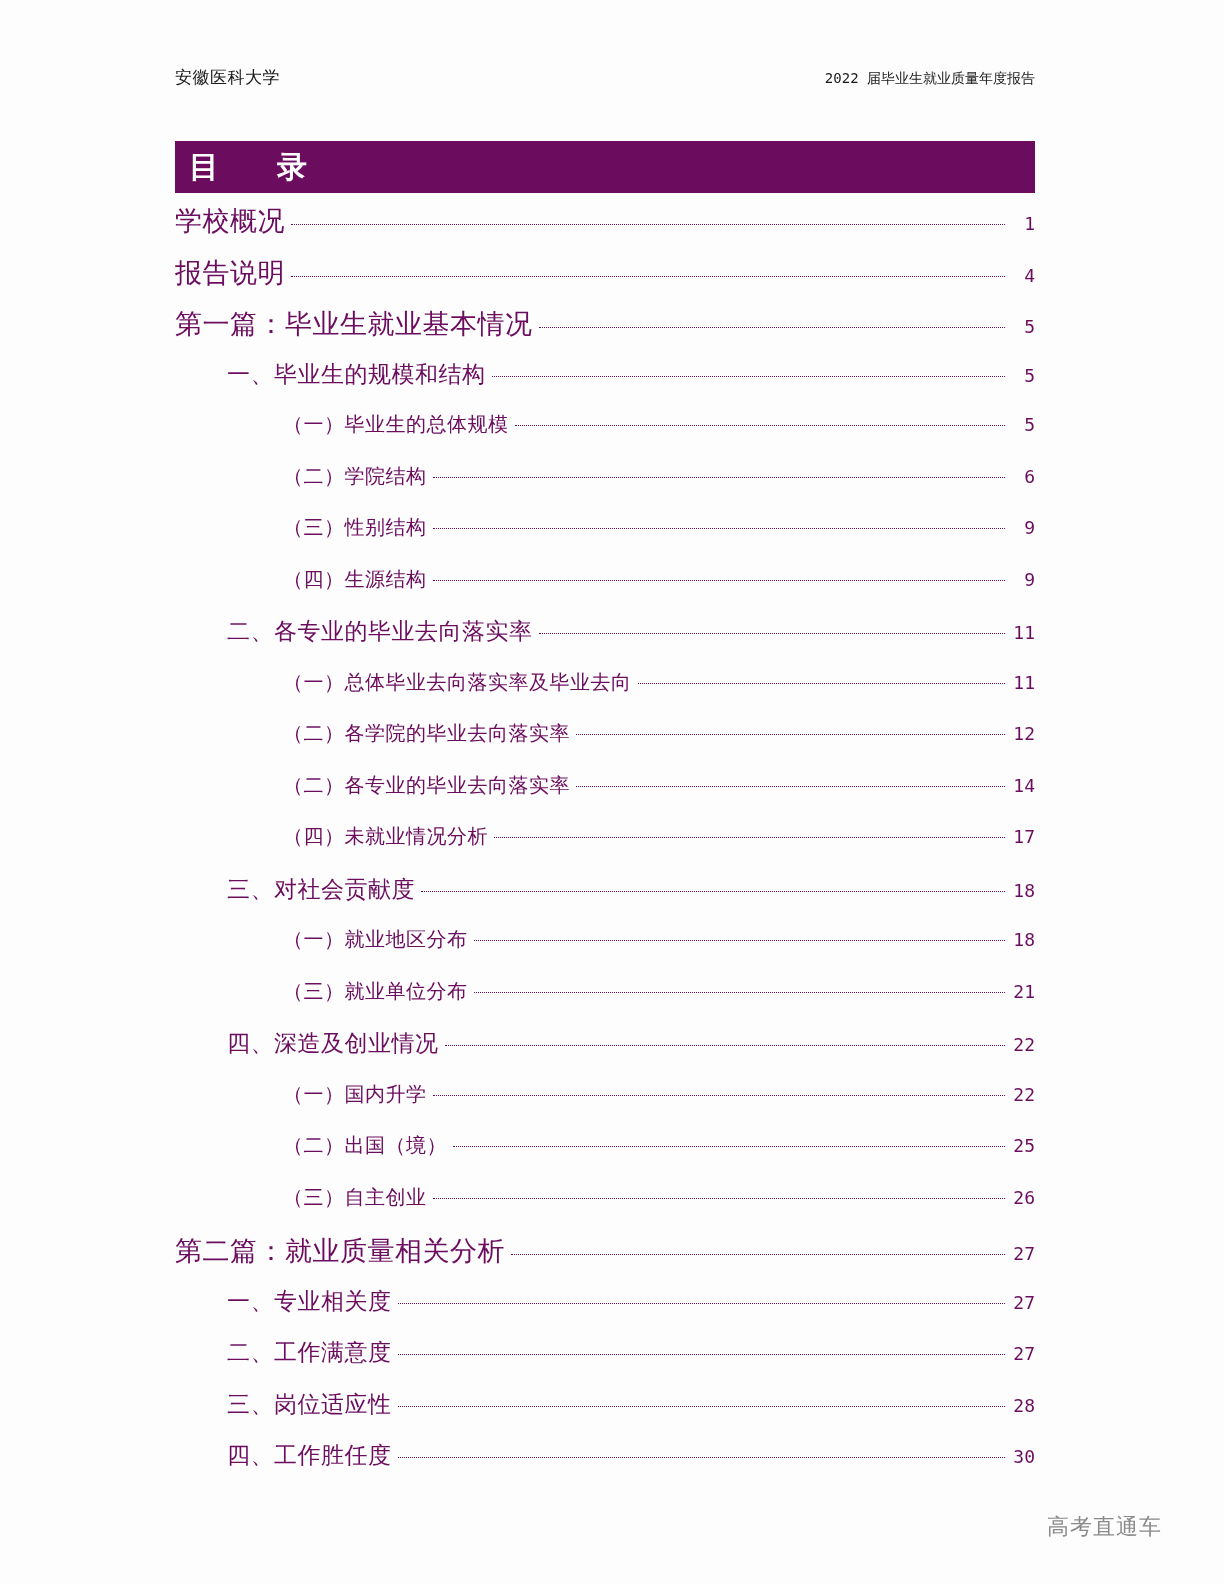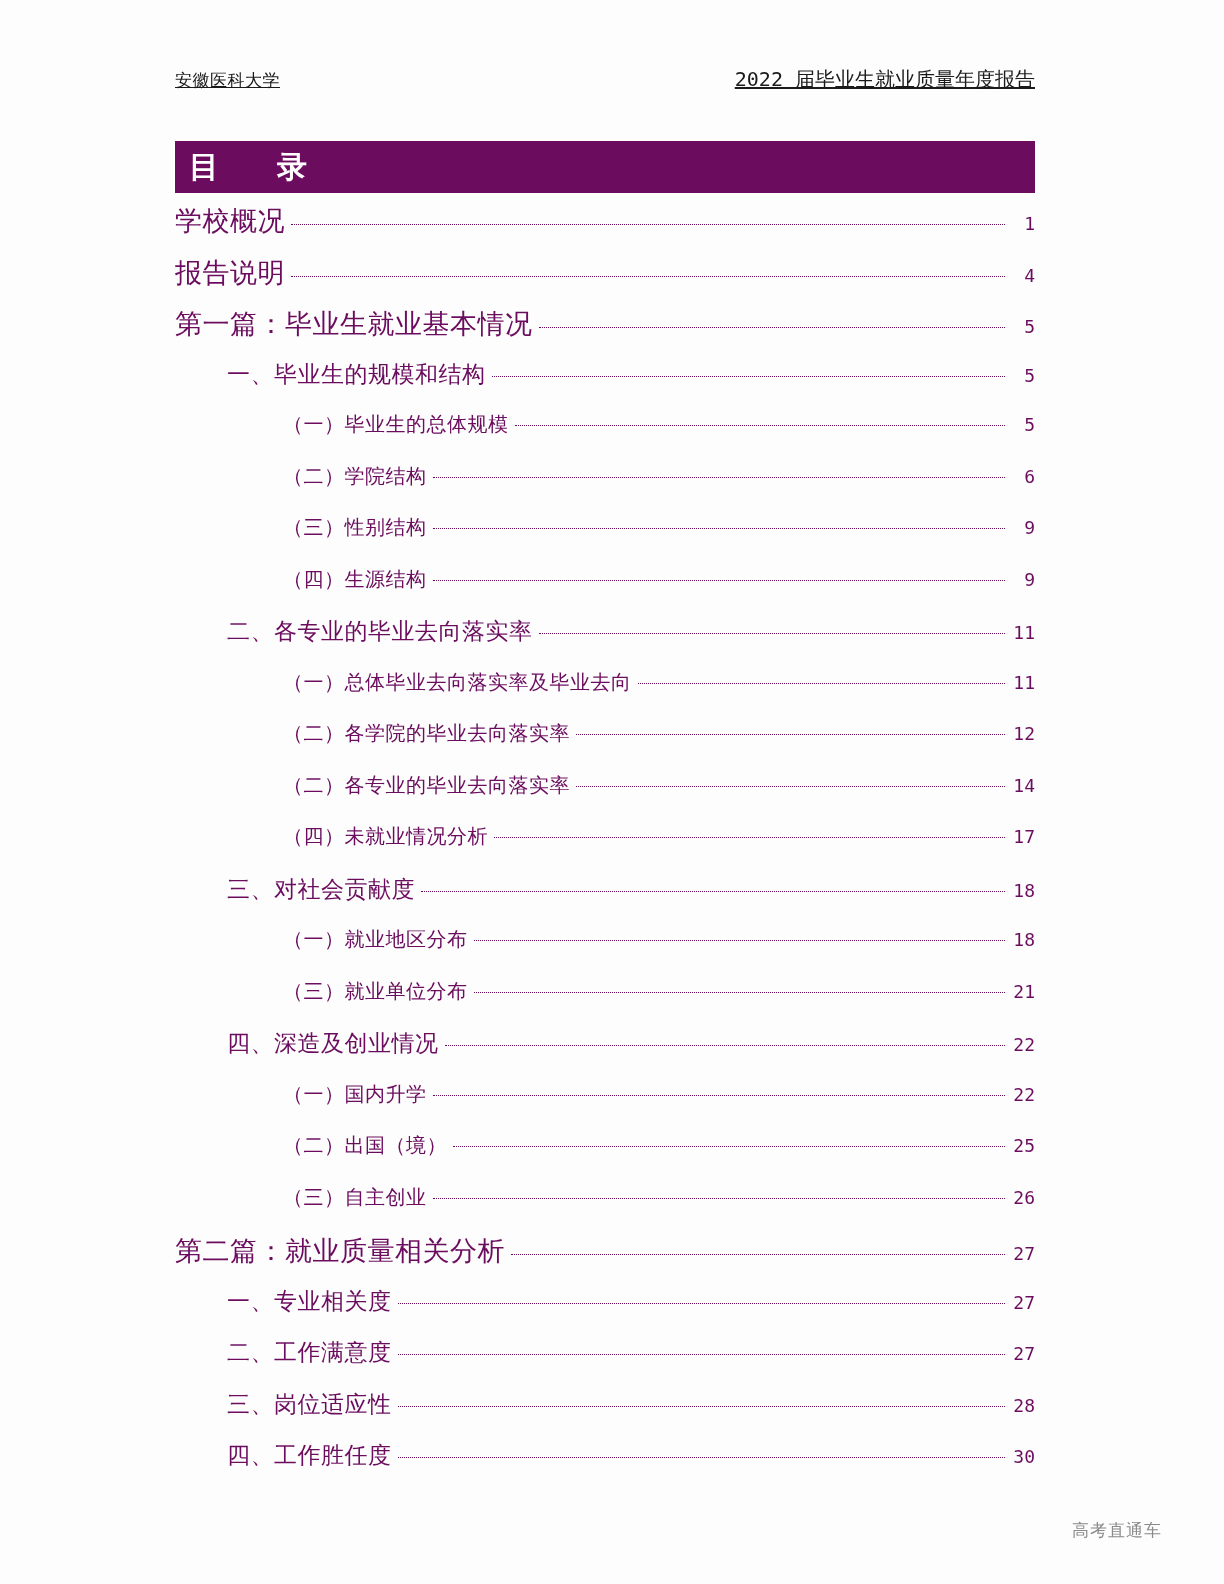--- a/index.html
+++ b/index.html
@@ -24,25 +24,24 @@
     position: absolute;
     top: 66px;
     left: 175px;
     width: 860px;
     display: flex;
     justify-content: space-between;
     align-items: baseline;
     font-size: 17px;
     color: #1a1a1a;
     letter-spacing: 0.5px;
-    text-decoration: underline;
   }
   .header .right {
     font-family: "DejaVu Sans Mono", monospace;
-    font-size: 20px;
+    font-size: 14px;
     letter-spacing: 0px;
   }
   
   .title-bar {
     position: absolute;
     top: 141px;
     left: 175px;
     width: 860px;
     height: 52px;
     background: #6b0c5e;
@@ -98,21 +97,21 @@
 
   .lvl-0 .label { font-size: 27px; }
   .lvl-1 .label { font-size: 23px; }
   .lvl-2 .label { font-size: 20px; }
 
   
   .watermark {
     position: absolute;
     right: 62px;
     bottom: 42px;
-    font-size: 17px;
+    font-size: 22px;
     color: #8a8a8a;
     letter-spacing: 1px;
     font-family: "Liberation Sans", sans-serif;
   }
 </style>
 </head>
 <body>
 
 <div class="page">
 

